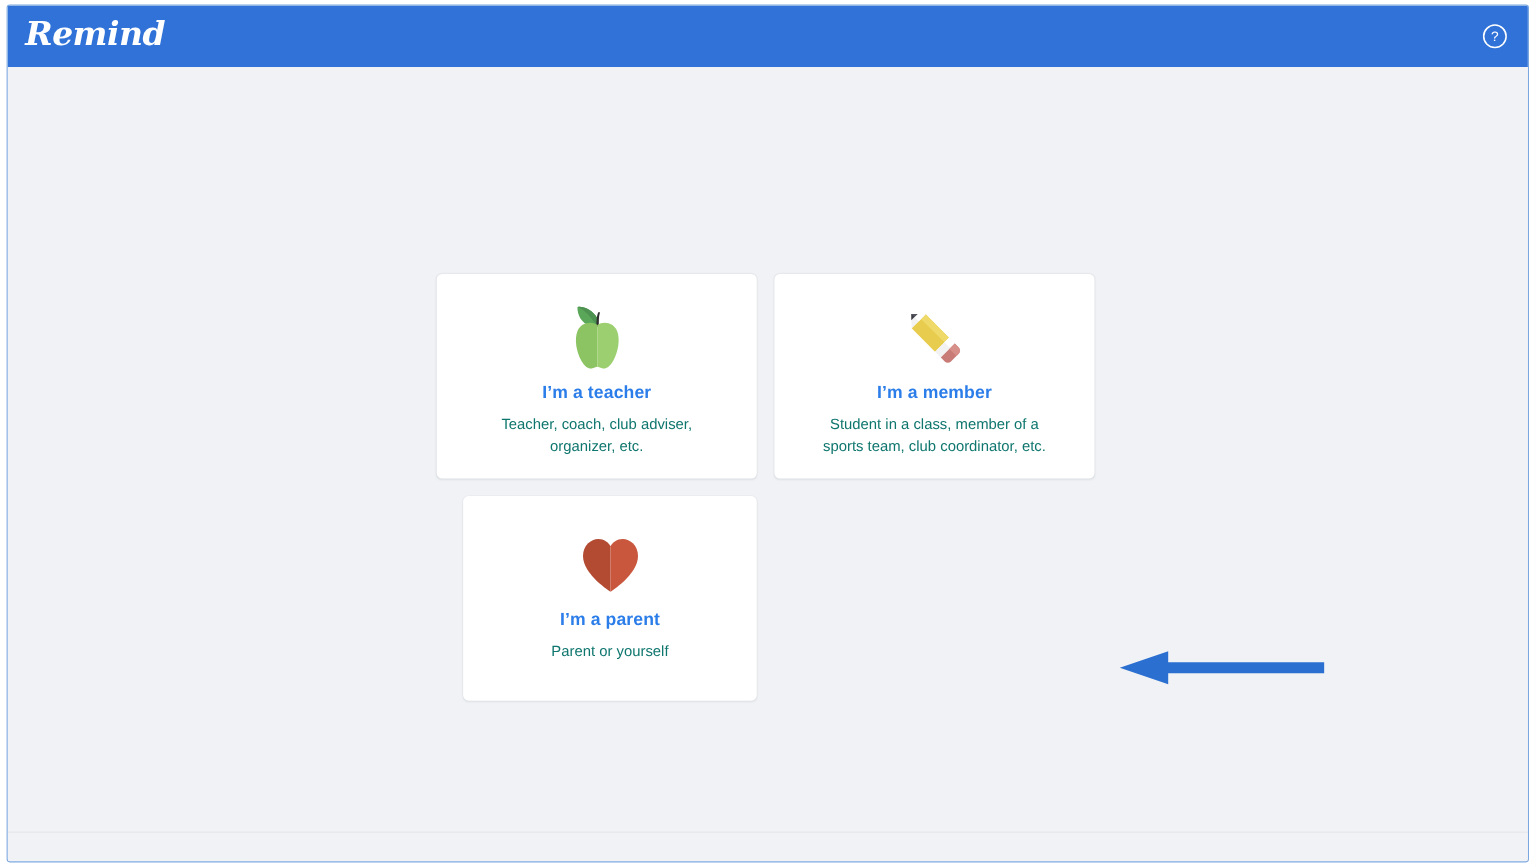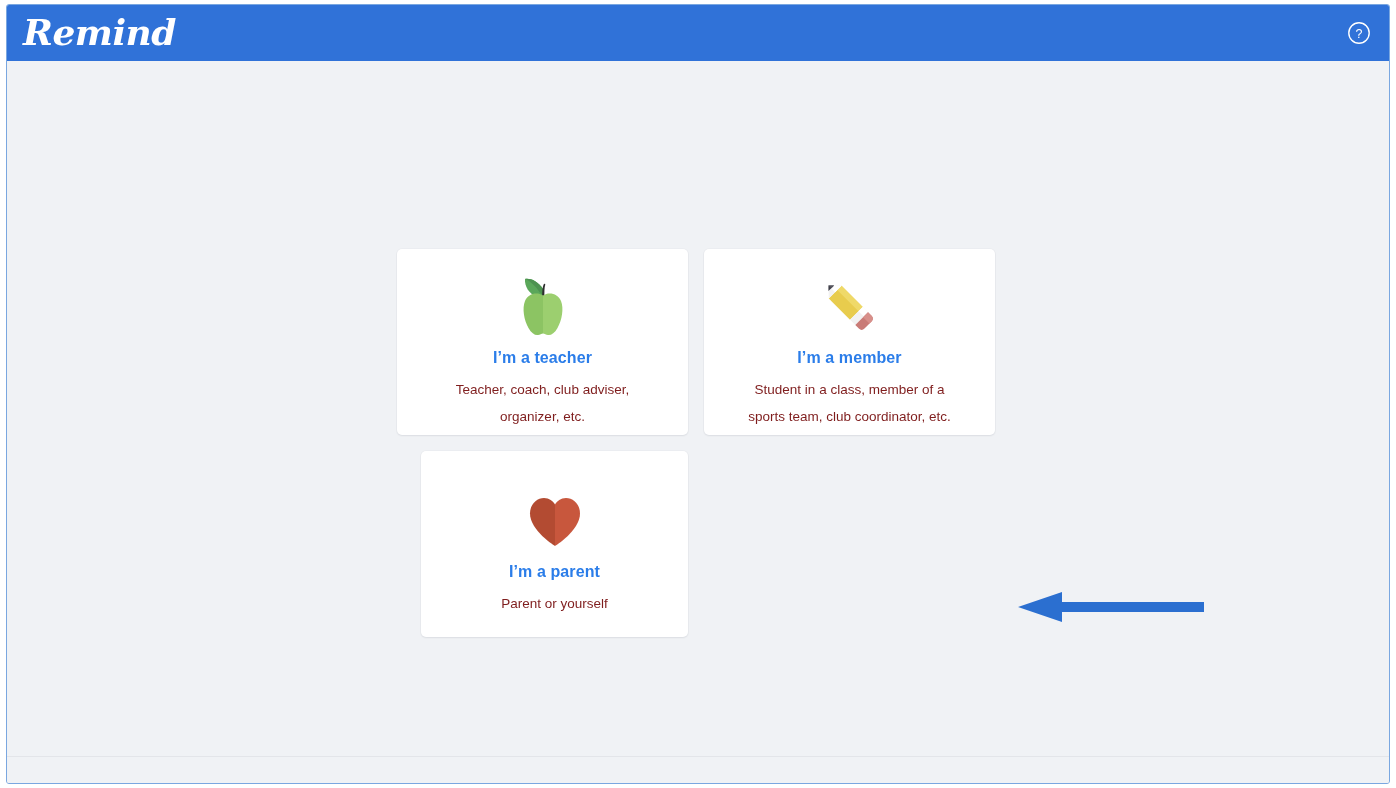--- a/index.html
+++ b/index.html
@@ -34,21 +34,21 @@
     align-items: center;
     justify-content: space-between;
     padding: 0 18px 0 16px;
   }
 
   .brand-logo {
     color: #ffffff;
     font-family: "DejaVu Serif", serif;
     font-style: italic;
     font-weight: 700;
-    font-size: 36px;
+    font-size: 30px;
     letter-spacing: -0.5px;
     line-height: 1;
     padding-bottom: 3px;
     user-select: none;
   }
 
   .help-icon-btn {
     width: 24px;
     height: 24px;
     display: flex;
@@ -118,26 +118,26 @@
     font-weight: 700;
     color: #2b7de9;
     letter-spacing: 0.1px;
   }
 
   .card-desc {
     margin-top: 9px;
     width: 220px;
     text-align: center;
     font-size: 13.5px;
-    line-height: 27px;
-    color: #7f1d1d;
-  }
-
-  
-  .role-card.row2 { padding-top: 34px; margin-left: 24px; }
+    line-height: 20px;
+    color: #0f766e;
+  }
+
+  
+  .role-card.row2 { padding-top: 26px; margin-left: 24px; }
 
   
   .annotation-arrow {
     position: absolute;
     left: 1007px;
     top: 528px;
     width: 190px;
     height: 36px;
   }
   .annotation-arrow svg { display: block; }

